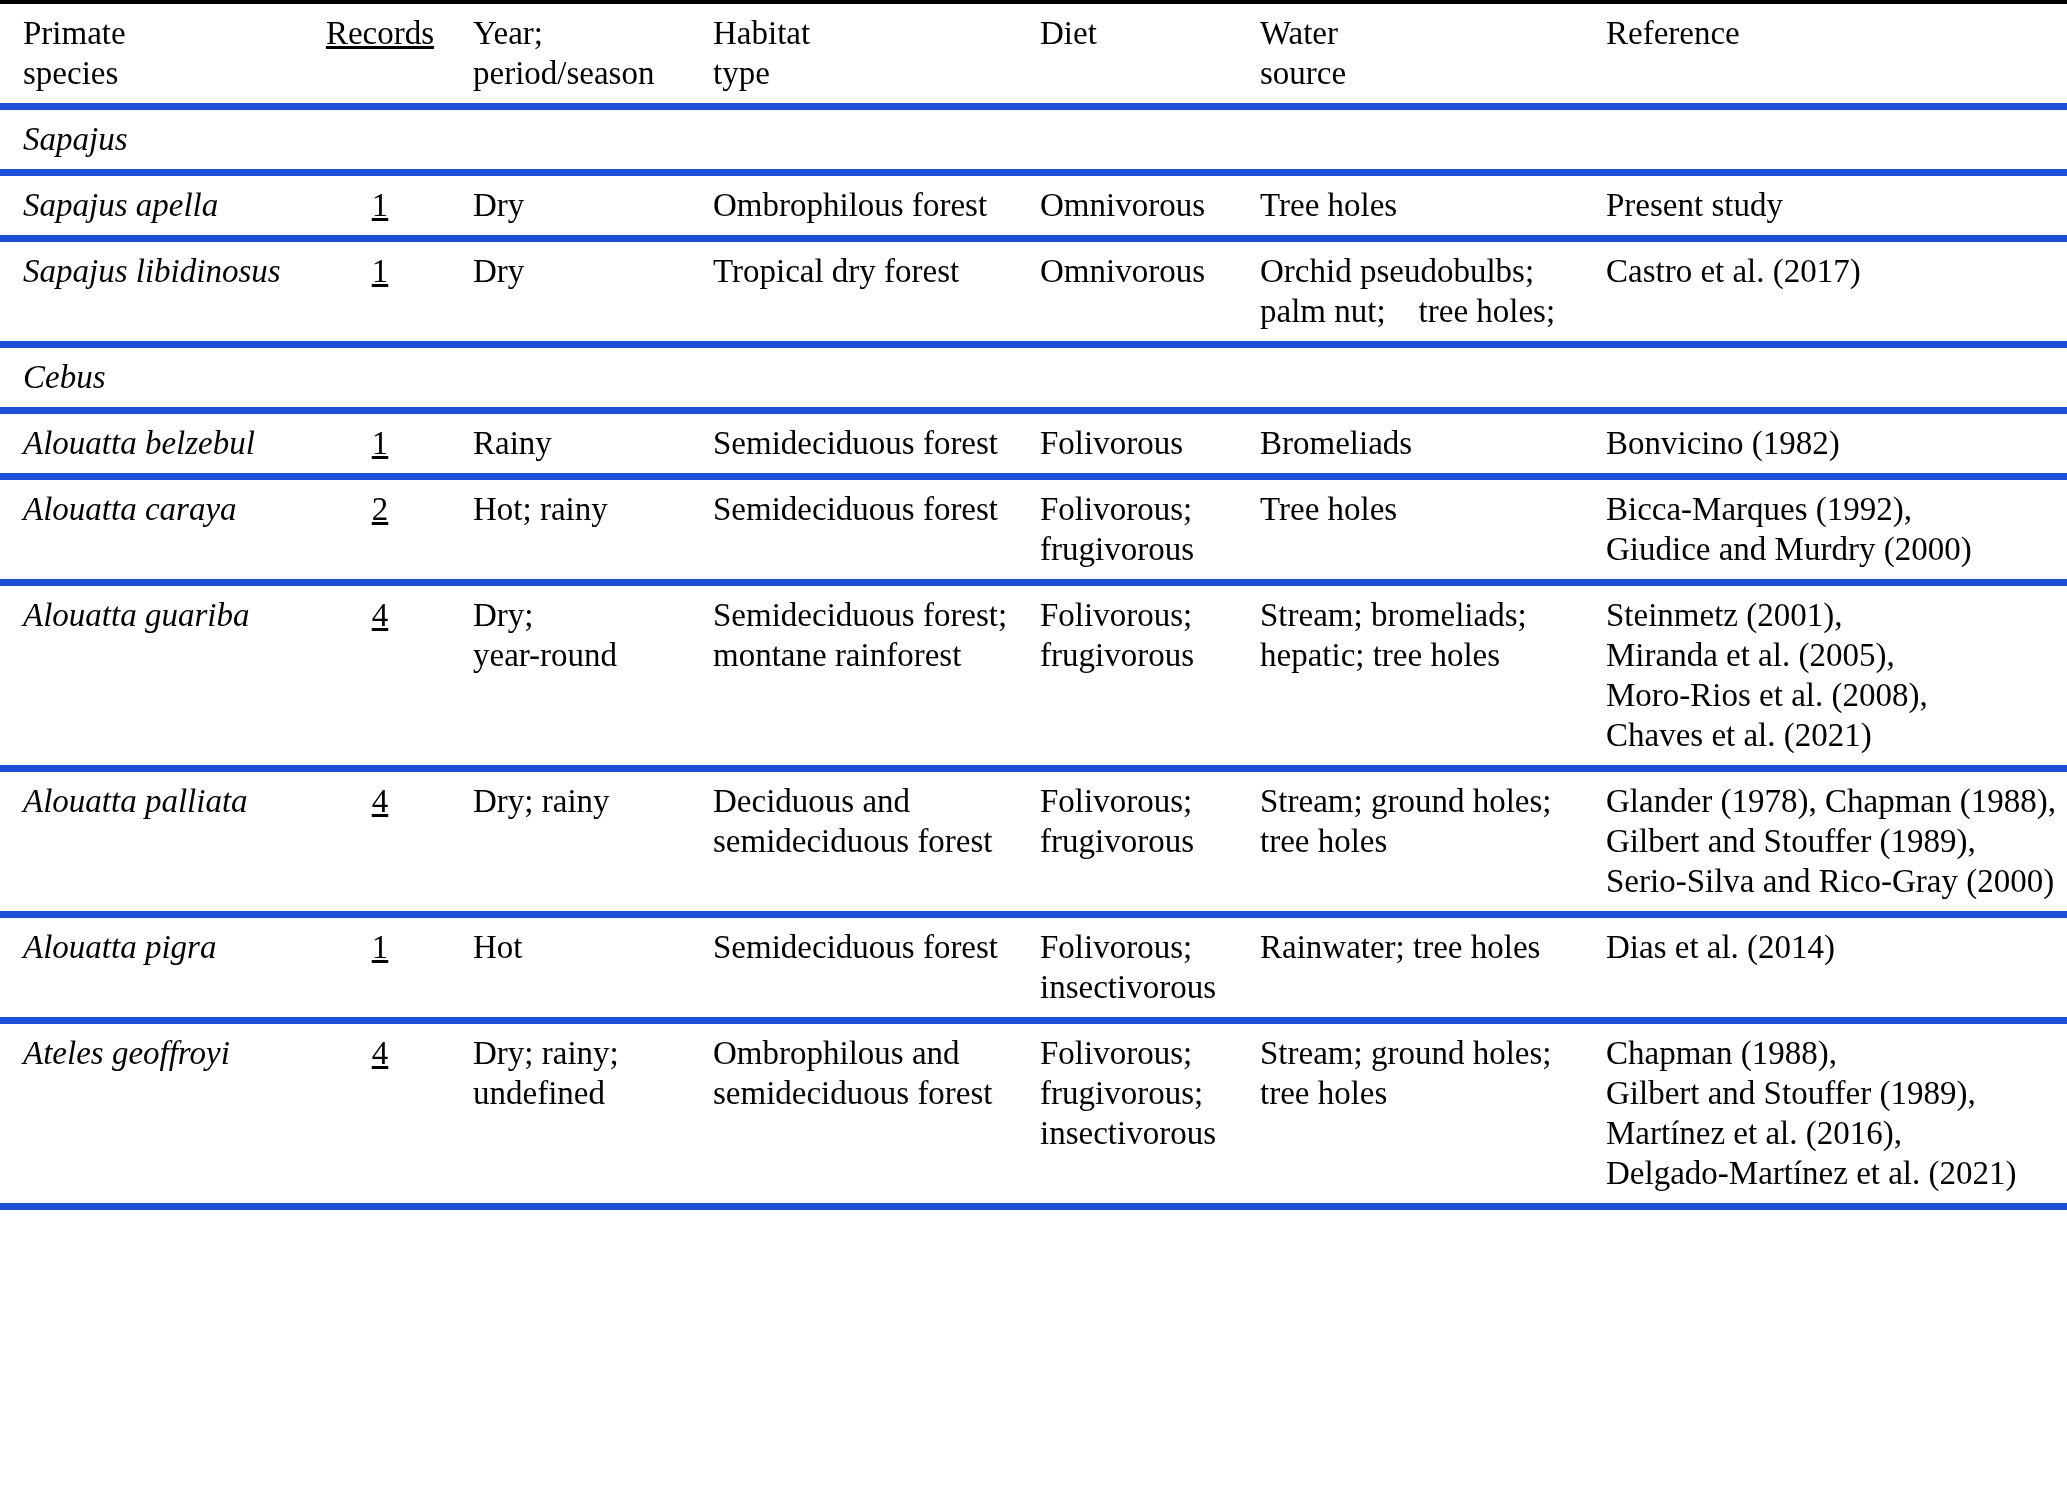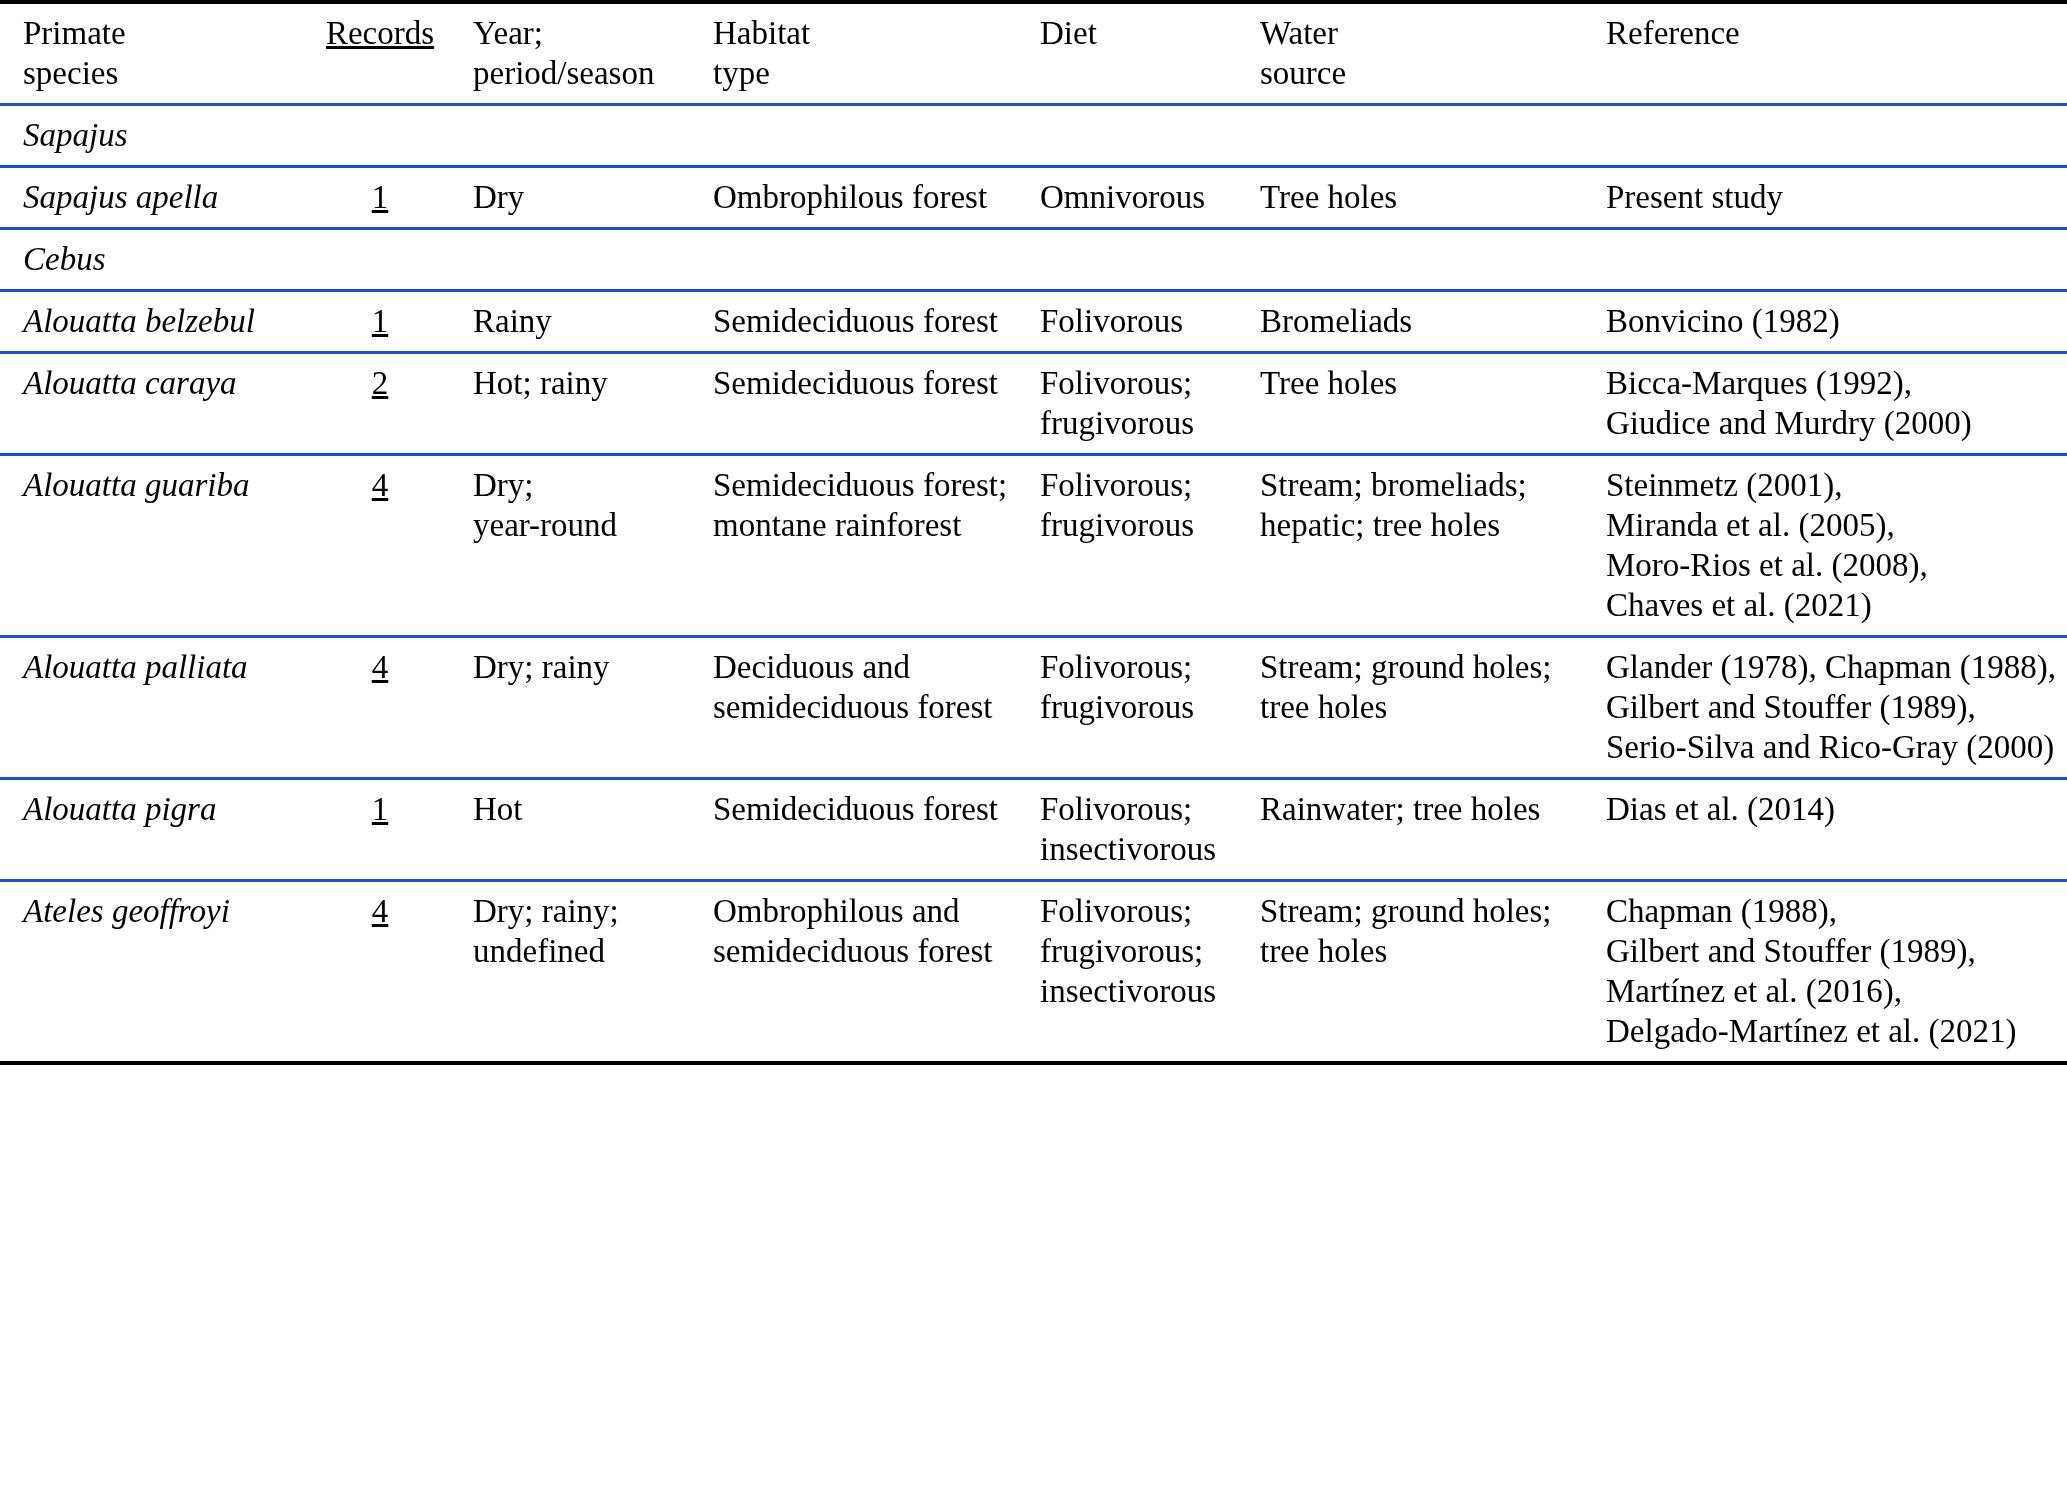--- a/index.html
+++ b/index.html
@@ -15,21 +15,21 @@
     border-collapse: collapse;
     table-layout: fixed;
     font-family: "Liberation Serif", "DejaVu Serif", serif;
     font-size: 33px;
     line-height: 40px;
     color: #000000;
     border-top: 4px solid #000000;
     border-bottom: 4px solid #000000;
   }
   table.ptable tr {
-    border-bottom: 3px solid #1d4ed8;
+    border-bottom: 7px solid #1d4ed8;
   }
   table.ptable th,
   table.ptable td {
     vertical-align: top;
     text-align: left;
     font-weight: normal;
     padding: 9px 4px 10px 23px;
   }
   table.ptable th.col-records,
   table.ptable td.cell-records {
@@ -71,20 +71,29 @@
         <td colspan="7" class="sci-name">Sapajus</td>
       </tr>
       <tr>
         <td class="sci-name cell-species">Sapajus apella</td>
         <td class="cell-records">1</td>
         <td class="cell-year">Dry</td>
         <td class="cell-habitat">Ombrophilous forest</td>
         <td class="cell-diet">Omnivorous</td>
         <td class="cell-water">Tree holes</td>
         <td class="cell-reference">Present study</td>
+      </tr>
+      <tr>
+        <td class="sci-name cell-species">Sapajus libidinosus</td>
+        <td class="cell-records">1</td>
+        <td class="cell-year">Dry</td>
+        <td class="cell-habitat">Tropical dry forest</td>
+        <td class="cell-diet">Omnivorous</td>
+        <td class="cell-water">Orchid pseudobulbs;<br>palm nut; tree holes;</td>
+        <td class="cell-reference">Castro et al. (2017)</td>
       </tr>
       <tr>
         <td colspan="7" class="sci-name">Cebus</td>
       </tr>
       <tr>
         <td class="sci-name cell-species">Alouatta belzebul</td>
         <td class="cell-records">1</td>
         <td class="cell-year">Rainy</td>
         <td class="cell-habitat">Semideciduous forest</td>
         <td class="cell-diet">Folivorous</td>

